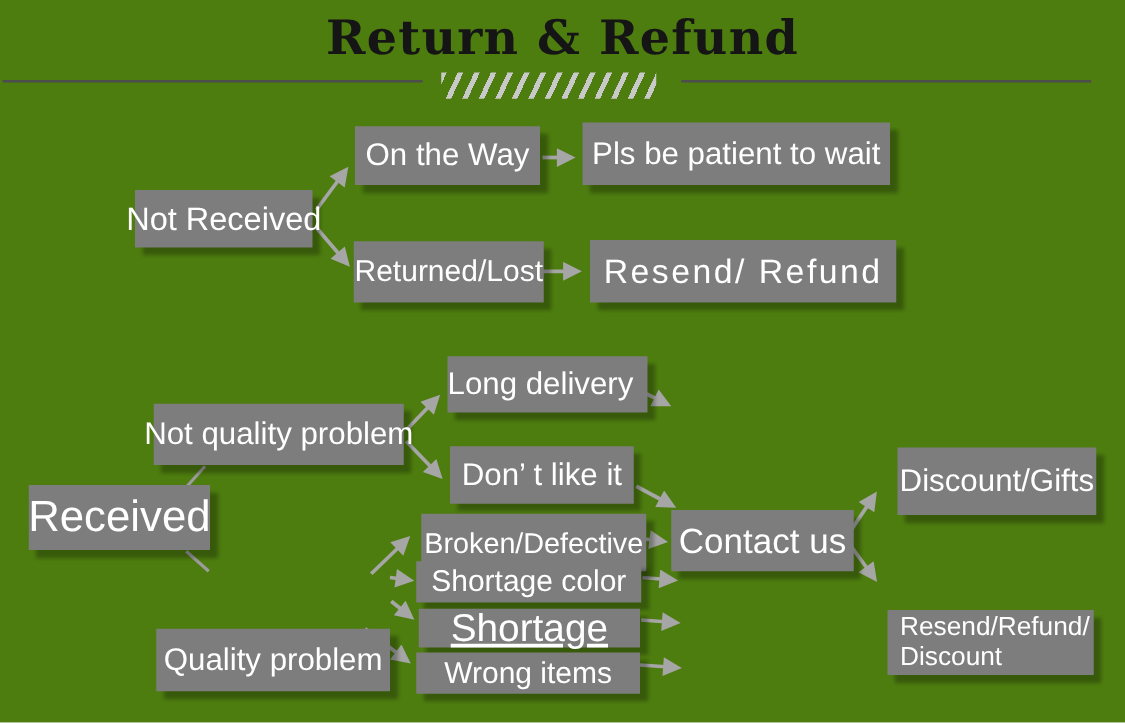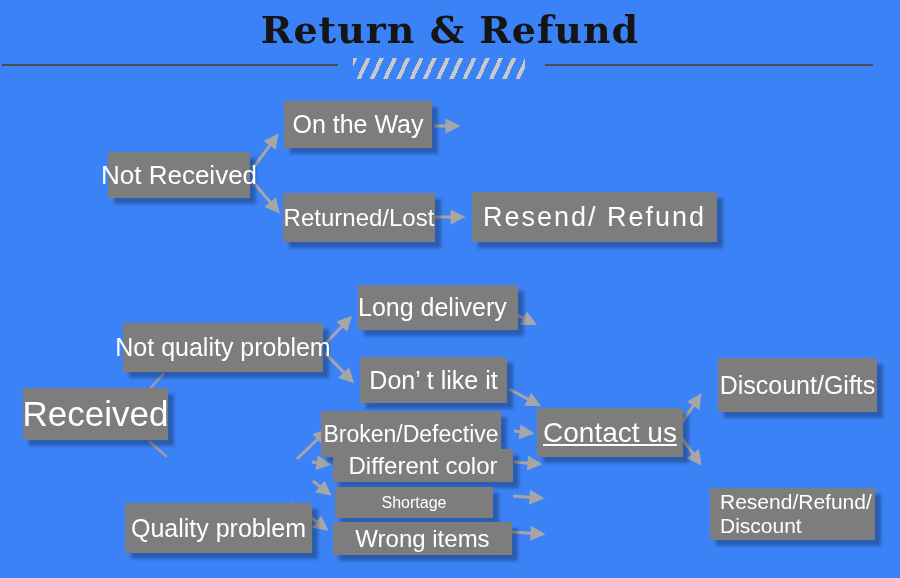--- a/index.html
+++ b/index.html
@@ -1,18 +1,18 @@
 <!DOCTYPE html>
 <html><head>
 <meta charset="utf-8">
 <style>
   html,body{margin:0;padding:0;background:#ffffff;}
   #canvas{
     position:relative;width:900px;height:578px;overflow:hidden;
-    background:#3b82f6;font-family:"Liberation Sans",sans-serif;
+    background:#4d7c0f;font-family:"Liberation Sans",sans-serif;
   }
   .title{
     position:absolute;left:0;top:7px;width:900px;text-align:center;
     font-family:"DejaVu Serif","Liberation Serif",serif;font-weight:bold;
     font-size:38px;color:#151515;letter-spacing:1px;
   }
   .rule{position:absolute;top:64px;height:2px;background:#4d4d4d;}
   .rule.left{left:2px;width:336px;}
   .rule.right{left:545px;width:328px;}
   .hatch{
@@ -28,25 +28,25 @@
   #node-not-received {left:108px;top:152px;width:142px;height:46px;font-size:26px;}
   #node-on-the-way  {left:284px;top:101px;width:148px;height:47px;font-size:25px;}
   #node-pls-wait    {left:466px;top:98px; width:246px;height:50px;font-size:25px;}
   #node-returned-lost{left:283px;top:193px;width:152px;height:49px;font-size:24px;}
   #node-resend-refund{left:472px;top:192px;width:245px;height:50px;font-size:27px;letter-spacing:2px;}
   #node-received    {left:23px; top:388px;width:145px;height:52px;font-size:35px;}
   #node-not-quality {left:123px;top:323px;width:200px;height:49px;font-size:25px;}
   #node-long-delivery{left:358px;top:285px;width:160px;height:45px;font-size:25px;justify-content:flex-start;}
   #node-dont-like   {left:360px;top:357px;width:147px;height:46px;font-size:25px;}
   #node-quality     {left:125px;top:455px;width:187px;height:50px;font-size:25px;margin-top:48px;}
-  #node-broken      {left:321px;top:411px;width:180px;height:46px;font-size:23px;}
+  #node-broken      {left:337px;top:411px;width:180px;height:46px;font-size:23px;}
   #node-diff-color  {left:333px;top:449px;width:180px;height:33px;font-size:24px;}
-  #node-shortage    {left:335px;top:487px;width:158px;height:31px;font-size:16px;}
+  #node-shortage    {left:335px;top:487px;width:177px;height:31px;font-size:31px;text-decoration:underline;}
   #node-wrong-items {left:333px;top:522px;width:179px;height:33px;font-size:24px;}
-  #node-contact-us  {left:537px;top:408px;width:146px;height:49px;font-size:28px;text-decoration:underline;}
+  #node-contact-us  {left:537px;top:408px;width:146px;height:49px;font-size:28px;}
   #node-discount-gifts{left:708px;top:358px;width:159px;height:54px;font-size:25px;margin-left:10px;}
   #node-resend-discount{
     left:710px;top:443px;width:165px;height:52px;font-size:21px;
     flex-direction:column;align-items:flex-start;justify-content:center;
     padding-left:10px;box-sizing:border-box;line-height:1.15;margin-top:45px;
   }
   svg.arrows{position:absolute;left:0;top:0;}
 </style>
 </head>
 <body>
@@ -89,31 +89,32 @@
       <path d="M678,433 L699,462" marker-end="url(#ah)"></path>
     </g>
     <g stroke="#9c9c9c" stroke-width="2.5" fill="none">
       <path d="M147,392 L164,373"></path>
       <path d="M149,441 L167,457"></path>
     </g>
   </svg>
 
   <div class="node" id="node-not-received">Not Received</div>
   <div class="node" id="node-on-the-way">On the Way</div>
+  <div class="node" id="node-pls-wait">Pls be patient to wait</div>
   <div class="node" id="node-returned-lost">Returned/Lost</div>
   <div class="node" id="node-resend-refund">Resend/ Refund</div>
 
   <div class="node" id="node-received">Received</div>
   <div class="node" id="node-not-quality">Not quality problem</div>
   <div class="node" id="node-long-delivery">Long delivery</div>
   <div class="node" id="node-dont-like">Don’ t like it</div>
   <div class="node" id="node-quality">Quality problem</div>
 
   <div class="node" id="node-broken">Broken/Defective</div>
-  <div class="node" id="node-diff-color">Different color</div>
+  <div class="node" id="node-diff-color">Shortage color</div>
   <div class="node" id="node-shortage">Shortage</div>
   <div class="node" id="node-wrong-items">Wrong items</div>
 
   <div class="node" id="node-contact-us">Contact us</div>
   <div class="node" id="node-discount-gifts">Discount/Gifts</div>
   <div class="node" id="node-resend-discount">
     <span>Resend/Refund/</span>
     <span>Discount</span>
   </div>
 

